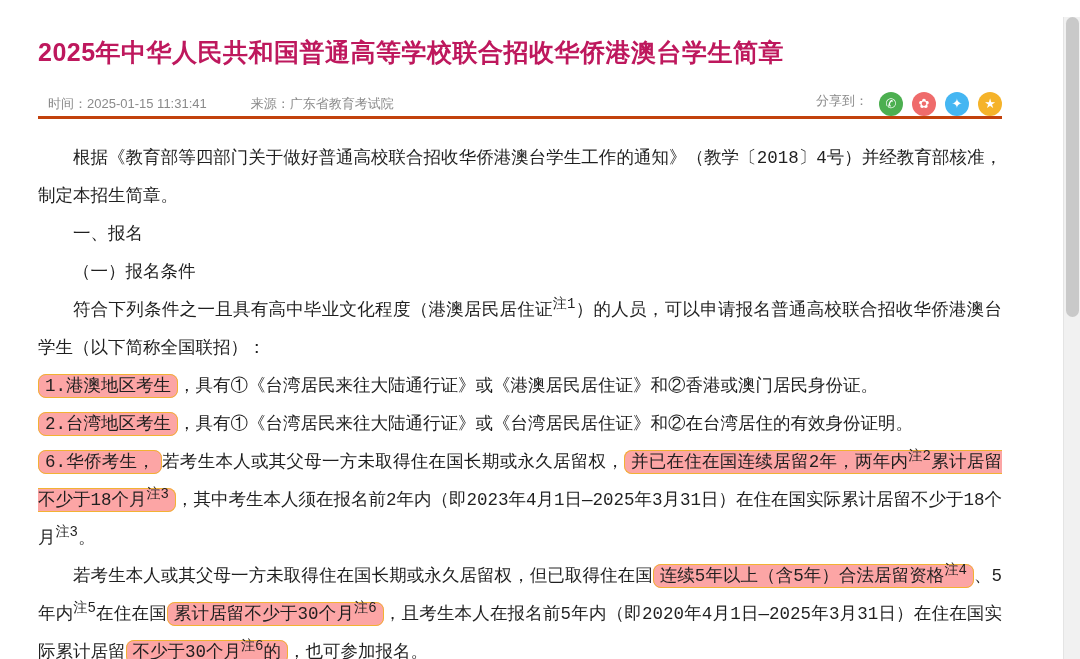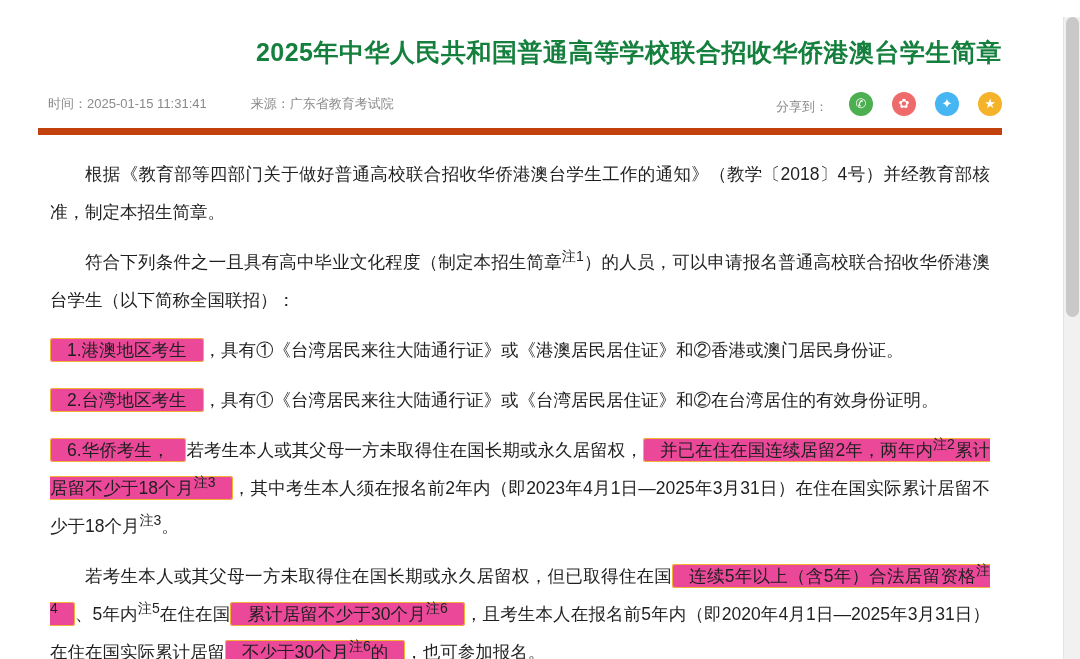--- a/index.html
+++ b/index.html
@@ -39,44 +39,43 @@
     background: #c9c9c9;
     border-radius: 7px;
   }
   .content {
     position: relative;
     width: 1046px;
     padding: 0 44px 0 38px;
     box-sizing: border-box;
   }
   .title {
-    text-align: right;
+    text-align: left;
     font-size: 25px;
     font-weight: bold;
-    color: #15803d;
+    color: #be185d;
     letter-spacing: 0.5px;
     padding-top: 18px;
     line-height: 1.4;
   }
   .meta-bar {
     display: flex;
     align-items: center;
     margin-top: 22px;
-    padding-bottom: 12px;
-    border-bottom: 7px solid #c2410c;
+    border-bottom: 3px solid #c2410c;
     font-size: 13px;
     color: #8a8a8a;
   }
   .meta-time { margin-left: 10px; }
   .meta-source { margin-left: 44px; }
   .share-wrap {
     margin-left: auto;
     display: flex;
-    align-items: flex-end;
-    gap: 19px;
+    align-items: flex-start;
+    gap: 9px;
   }
   .share-label {
     font-size: 13px;
     color: #8a8a8a;
     margin-right: 2px;
   }
   .share-icon {
     width: 24px;
     height: 24px;
     border-radius: 50%;
@@ -93,29 +92,30 @@
   .sh-star   { background: #f5b32a; }
 
   .body-text {
     margin-top: 20px;
     font-size: 17.5px;
     line-height: 38px;
     color: #1f1f1f;
     text-align: justify;
   }
   .para {
-    margin: 12px;
+    margin: 0;
     text-indent: 2em;
+    font-family: Liberation Mono, monospace;
   }
   .para.no-indent { text-indent: 0; }
   .hl {
-    background: #ec4899;
+    background: #fca5a5;
     border: 1px solid #f2b233;
-    border-radius: 3px;
-    padding: 1px 16px;
+    border-radius: 8px;
+    padding: 1px 6px;
   }
   sup.note {
     font-size: 14px;
     vertical-align: super;
     line-height: 0;
   }
 </style>
 </head>
 <body>
 
@@ -134,23 +134,25 @@
         <span class="share-icon sh-weibo">✿</span>
         <span class="share-icon sh-qzone">✦</span>
         <span class="share-icon sh-star">★</span>
       </div>
     </div>
 
     <div class="body-text">
 
       <p class="para"><span>根据《教育部等四部门关于做好普通高校联合招收华侨港澳台学生工作的通知》（教学〔2018〕4号）并经教育部核准，制定本招生简章。</span></p>
 
+      <p class="para"><span>一、报名</span></p>
 
+      <p class="para"><span>（一）报名条件</span></p>
 
-      <p class="para"><span>符合下列条件之一且具有高中毕业文化程度（制定本招生简章</span><sup class="note">注1</sup><span>）的人员，可以申请报名普通高校联合招收华侨港澳台学生（以下简称全国联招）：</span></p>
+      <p class="para"><span>符合下列条件之一且具有高中毕业文化程度（港澳居民居住证</span><sup class="note">注1</sup><span>）的人员，可以申请报名普通高校联合招收华侨港澳台学生（以下简称全国联招）：</span></p>
 
       <p class="para no-indent"><span class="hl">1.港澳地区考生</span><span>，具有①《台湾居民来往大陆通行证》或《港澳居民居住证》和②香港或澳门居民身份证。</span></p>
 
       <p class="para no-indent"><span class="hl">2.台湾地区考生</span><span>，具有①《台湾居民来往大陆通行证》或《台湾居民居住证》和②在台湾居住的有效身份证明。</span></p>
 
       <p class="para no-indent"><span class="hl">6.华侨考生，</span><span>若考生本人或其父母一方未取得住在国长期或永久居留权，</span><span class="hl"><span>并已在住在国连续居留2年，两年内</span><sup class="note">注2</sup><span>累计居留不少于18个月</span><sup class="note">注3</sup></span><span>，其中考生本人须在报名前2年内（即2023年4月1日—2025年3月31日）在住在国实际累计居留不少于18个月</span><sup class="note">注3</sup><span>。</span></p>
 
       <p class="para"><span>若考生本人或其父母一方未取得住在国长期或永久居留权，但已取得住在国</span><span class="hl"><span>连续5年以上（含5年）合法居留资格</span><sup class="note">注4</sup></span><span>、5年内</span><sup class="note">注5</sup><span>在住在国</span><span class="hl"><span>累计居留不少于30个月</span><sup class="note">注6</sup></span><span>，且考生本人在报名前5年内（即2020年4月1日—2025年3月31日）在住在国实际累计居留</span><span class="hl"><span>不少于30个月</span><sup class="note">注6</sup><span>的</span></span><span>，也可参加报名。</span></p>
 
     </div>

